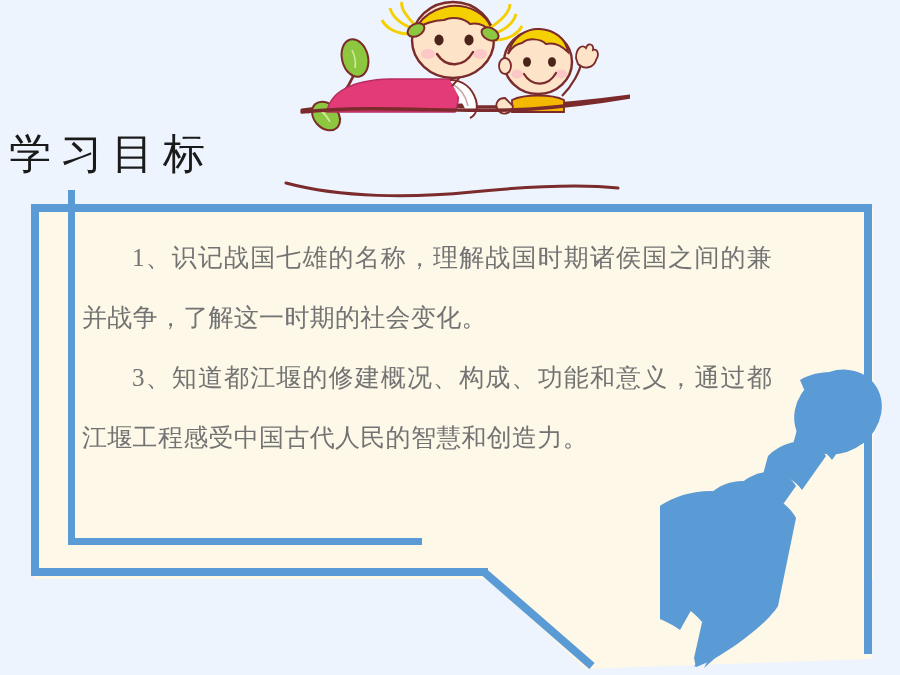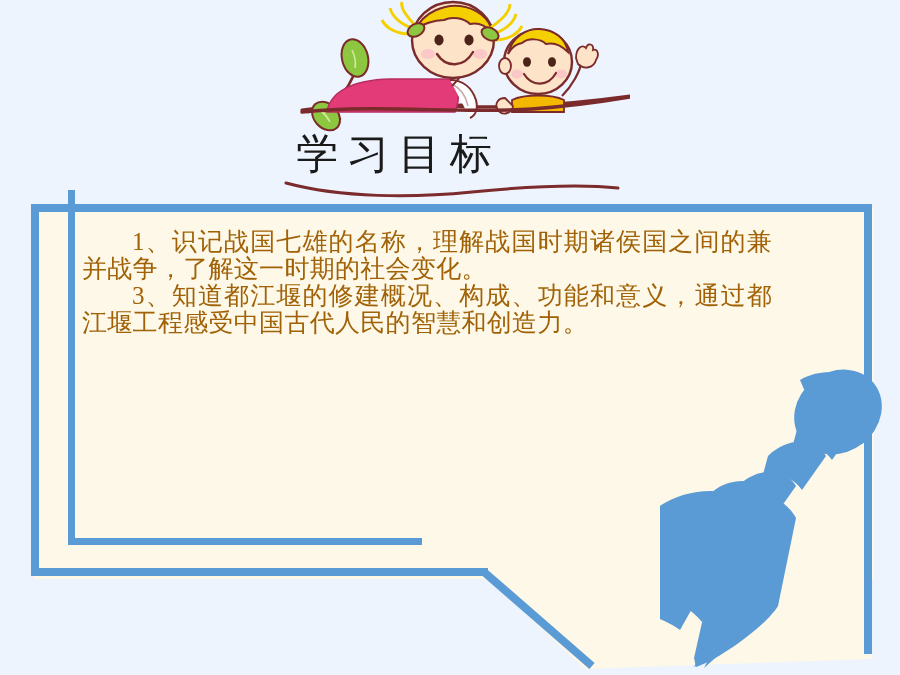--- a/index.html
+++ b/index.html
@@ -30,21 +30,20 @@
     height: 150px;
   }
 
   
   #title-block {
     position: absolute;
     left: 0;
     top: 128px;
     width: 788px;
     height: 72px;
-    text-align: center;
     pointer-events: none;
   }
   #title-text {
     display: inline-block;
     font-family: "Liberation Serif", "DejaVu Serif", serif;
     font-size: 42px;
     letter-spacing: 0.22em;
     color: #1a1a1a;
     line-height: 52px;
     text-indent: 0.22em;
@@ -67,22 +66,22 @@
   }
 
   
   #body-text {
     position: absolute;
     left: 82px;
     top: 228px;
     width: 690px;
     font-family: "Liberation Serif", "DejaVu Serif", serif;
     font-size: 25px;
-    line-height: 27px;
-    color: #a16207;
+    line-height: 60px;
+    color: #737373;
     letter-spacing: 0.012em;
     text-align: justify;
   }
   .para {
     margin: 0;
     text-indent: 2em;
   }
 
   
   #crayon {

